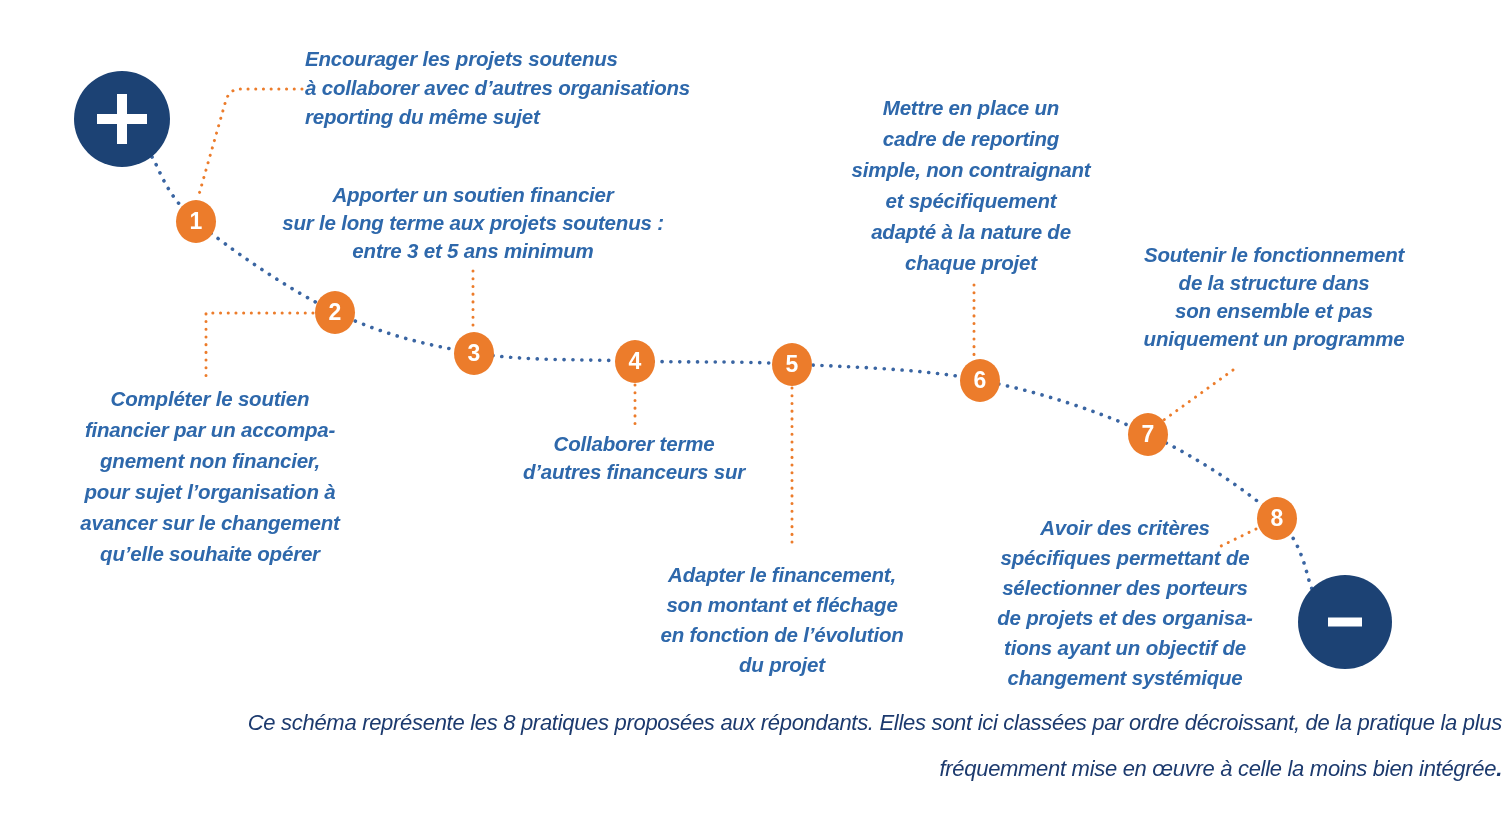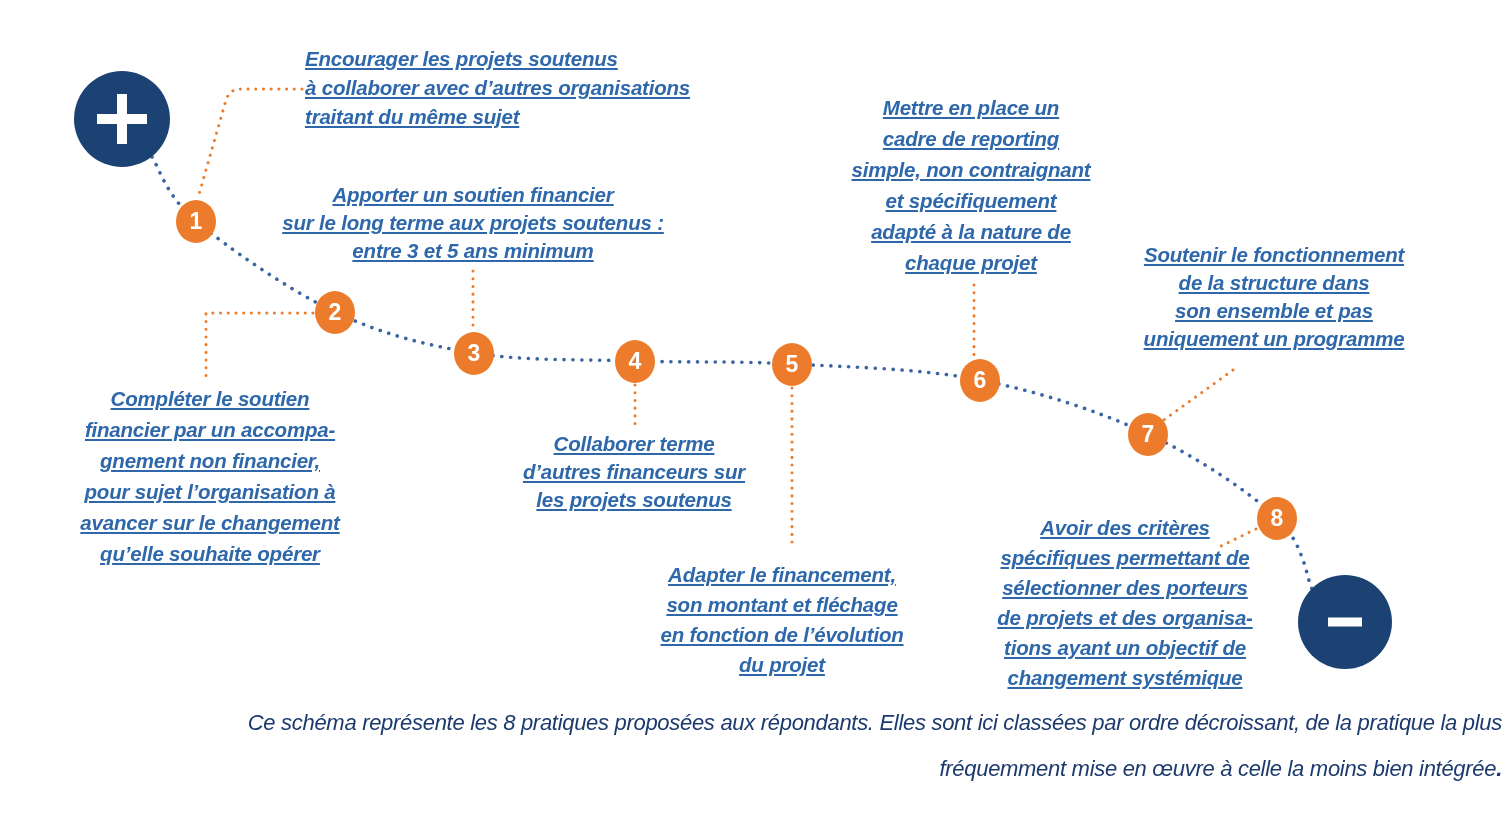--- a/index.html
+++ b/index.html
@@ -33,21 +33,20 @@
     background:var(--orange,#ec7c2b);color:#fff;
     display:flex;align-items:center;justify-content:center;
     font-size:23px;font-weight:700;z-index:3;
   }
   .ptext{
     position:absolute;z-index:4;
     font-style:italic;font-weight:700;
     font-size:20.5px;letter-spacing:-0.2px;
     color:var(--text-blue,#2e68ab);
     text-align:center;
-    text-decoration:underline;
   }
   .ptext.left{text-align:left;}
   .caption{
     position:absolute;left:0;top:700px;width:100%;z-index:4;
     text-align:right;font-style:italic;font-weight:400;
     font-size:22px;letter-spacing:-0.3px;line-height:46px;
     color:var(--caption-navy,#1c3a6e);
   }
   .cap-period{font-weight:700;}
 </style>
@@ -97,39 +96,38 @@
   <div class="num" style="left:1128px;top:413px">
       <span>7</span>
     </div>
   <div class="num" style="left:1257px;top:497px">
       <span>8</span>
     </div>
 
   <div class="ptext left" style="left:305px;top:44px;width:430px;line-height:29px">
       <div>Encourager les projets soutenus</div>
       <div>à collaborer avec d’autres organisations</div>
-      <div>traitant du même sujet</div>
+      <div>reporting du même sujet</div>
     </div>
   <div class="ptext" style="left:263px;top:181px;width:420px;line-height:28px">
       <div>Apporter un soutien financier</div>
       <div>sur le long terme aux projets soutenus :</div>
       <div>entre 3 et 5 ans minimum</div>
     </div>
   <div class="ptext" style="left:30px;top:383px;width:360px;line-height:31px">
       <div>Compléter le soutien</div>
       <div>financier par un accompa-</div>
       <div>gnement non financier,</div>
       <div>pour sujet l’organisation à</div>
       <div>avancer sur le changement</div>
       <div>qu’elle souhaite opérer</div>
     </div>
   <div class="ptext" style="left:474px;top:430px;width:320px;line-height:28px">
       <div>Collaborer terme</div>
       <div>d’autres financeurs sur</div>
-      <div>les projets soutenus</div>
     </div>
   <div class="ptext" style="left:612px;top:560px;width:340px;line-height:30px">
       <div>Adapter le financement,</div>
       <div>son montant et fléchage</div>
       <div>en fonction de l’évolution</div>
       <div>du projet</div>
     </div>
   <div class="ptext" style="left:821px;top:92px;width:300px;line-height:31px">
       <div>Mettre en place un</div>
       <div>cadre de reporting</div>

